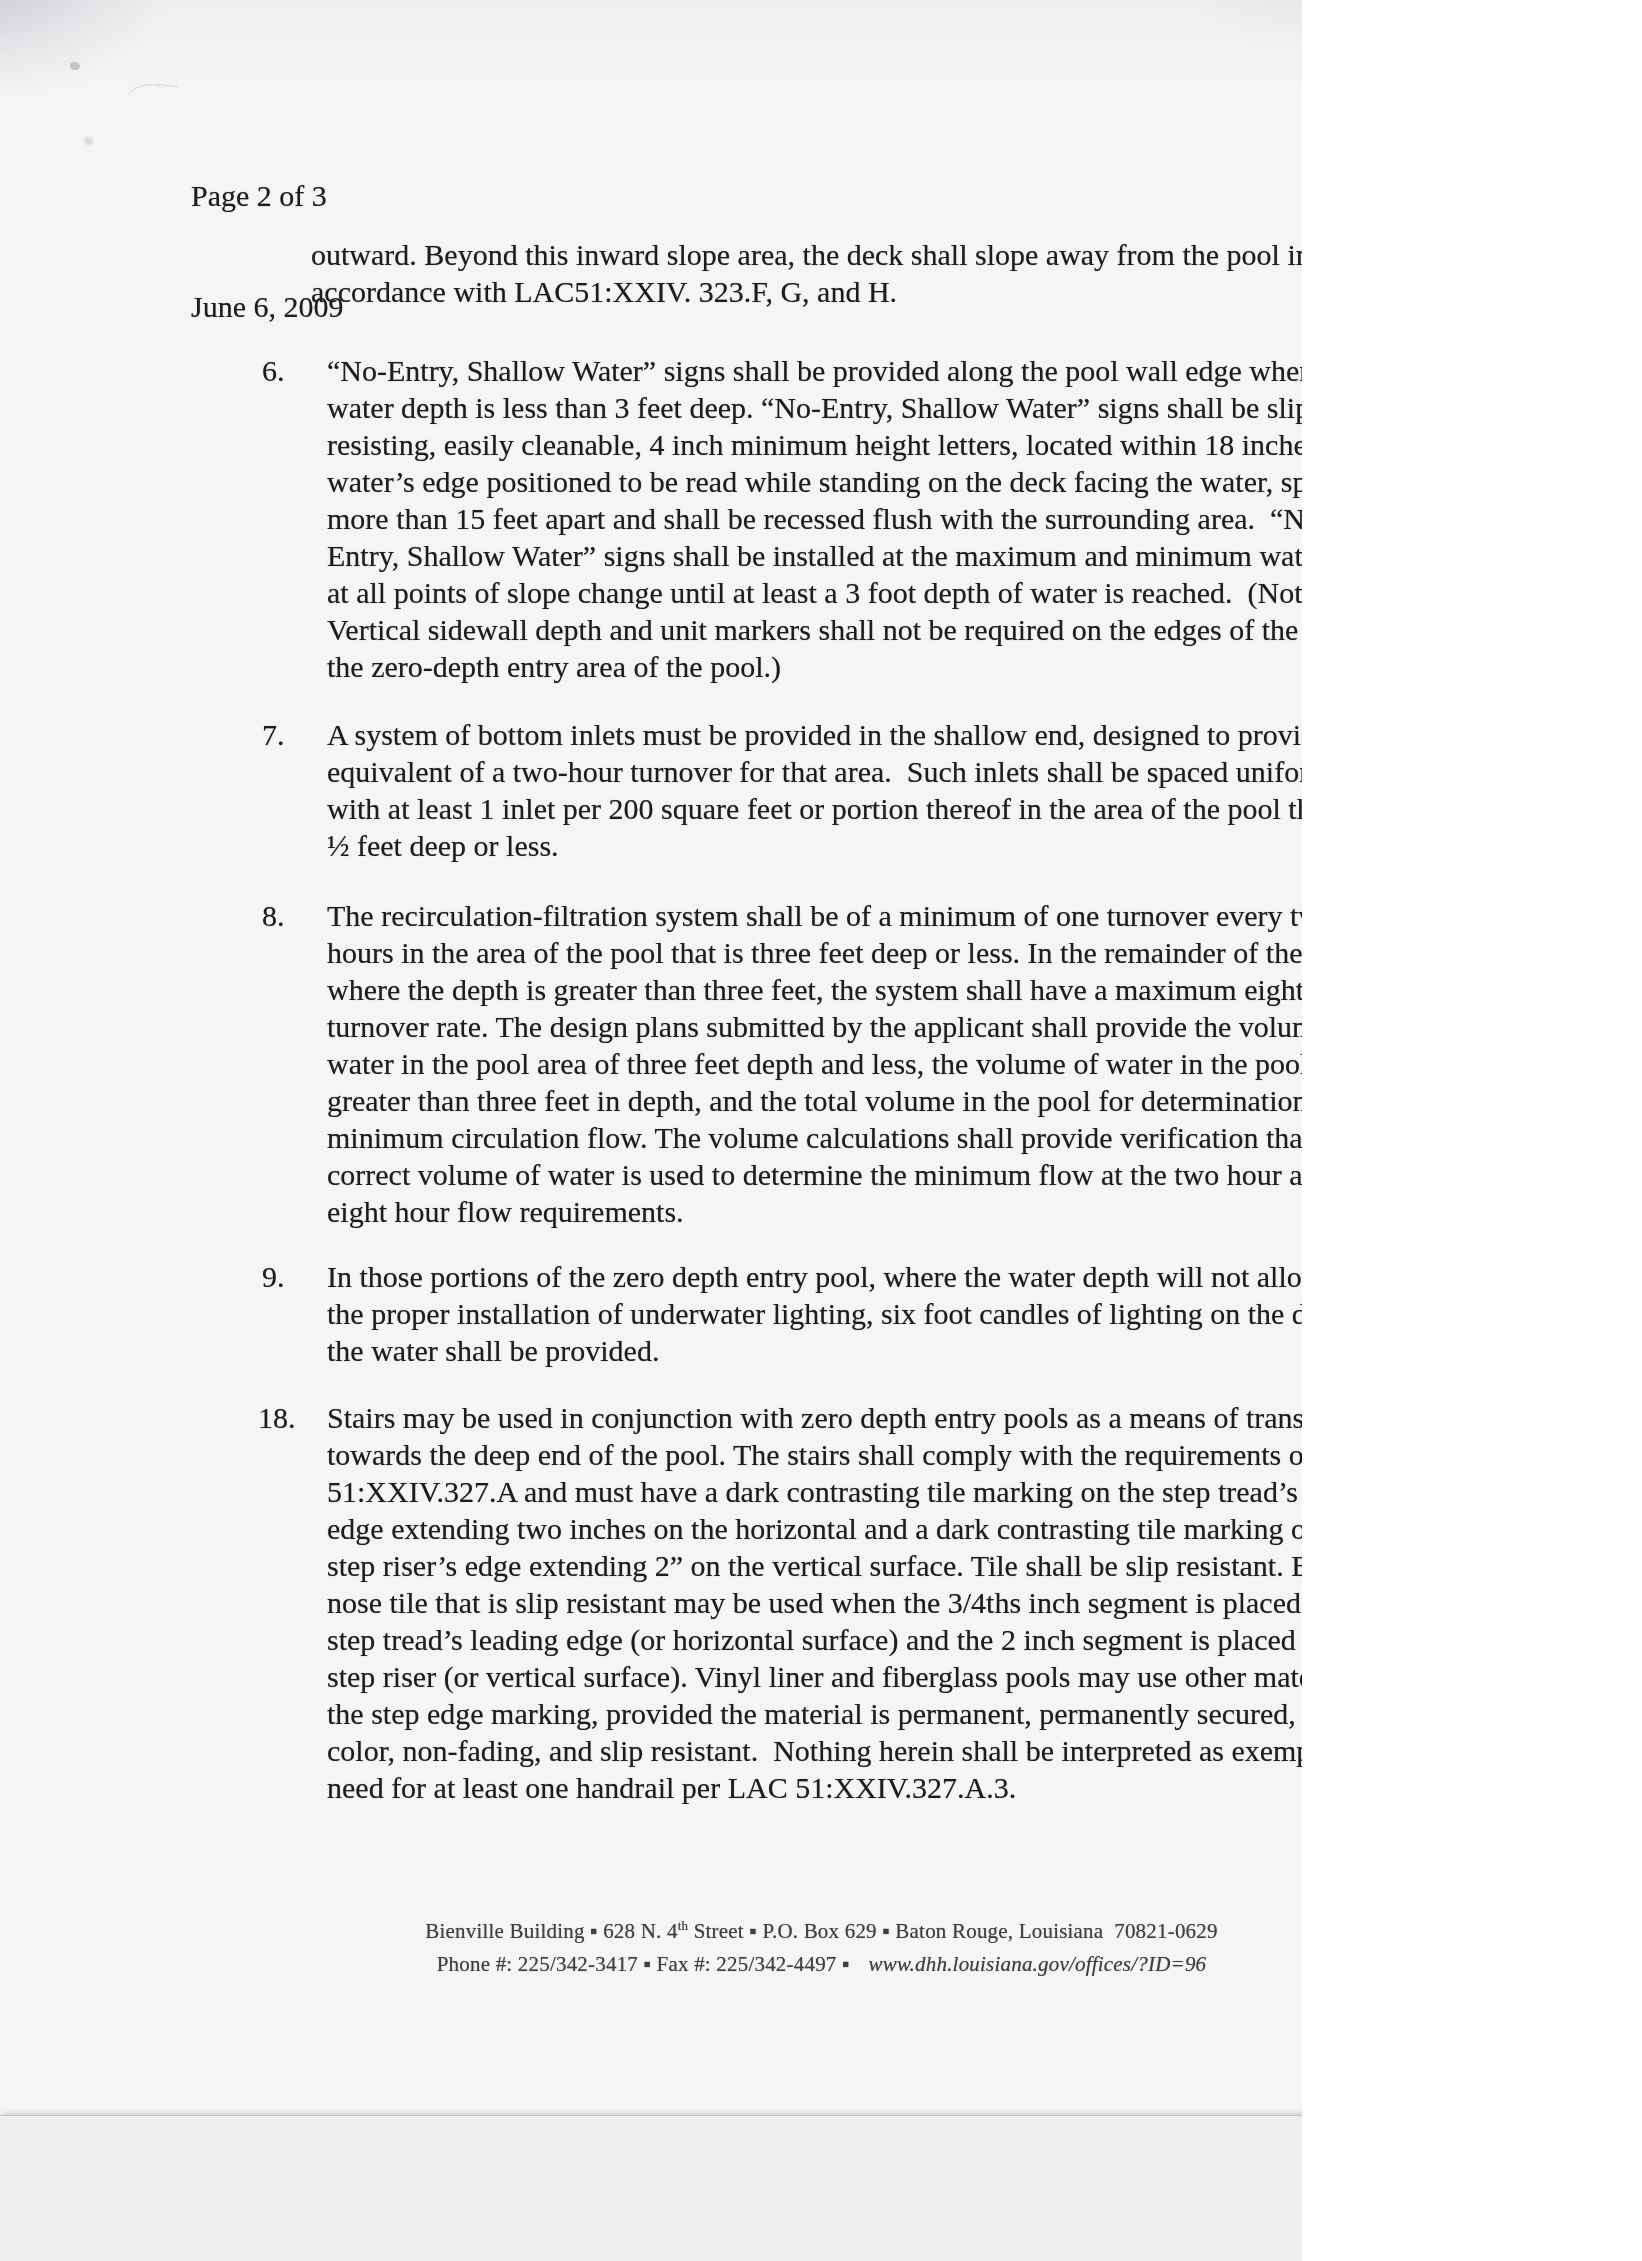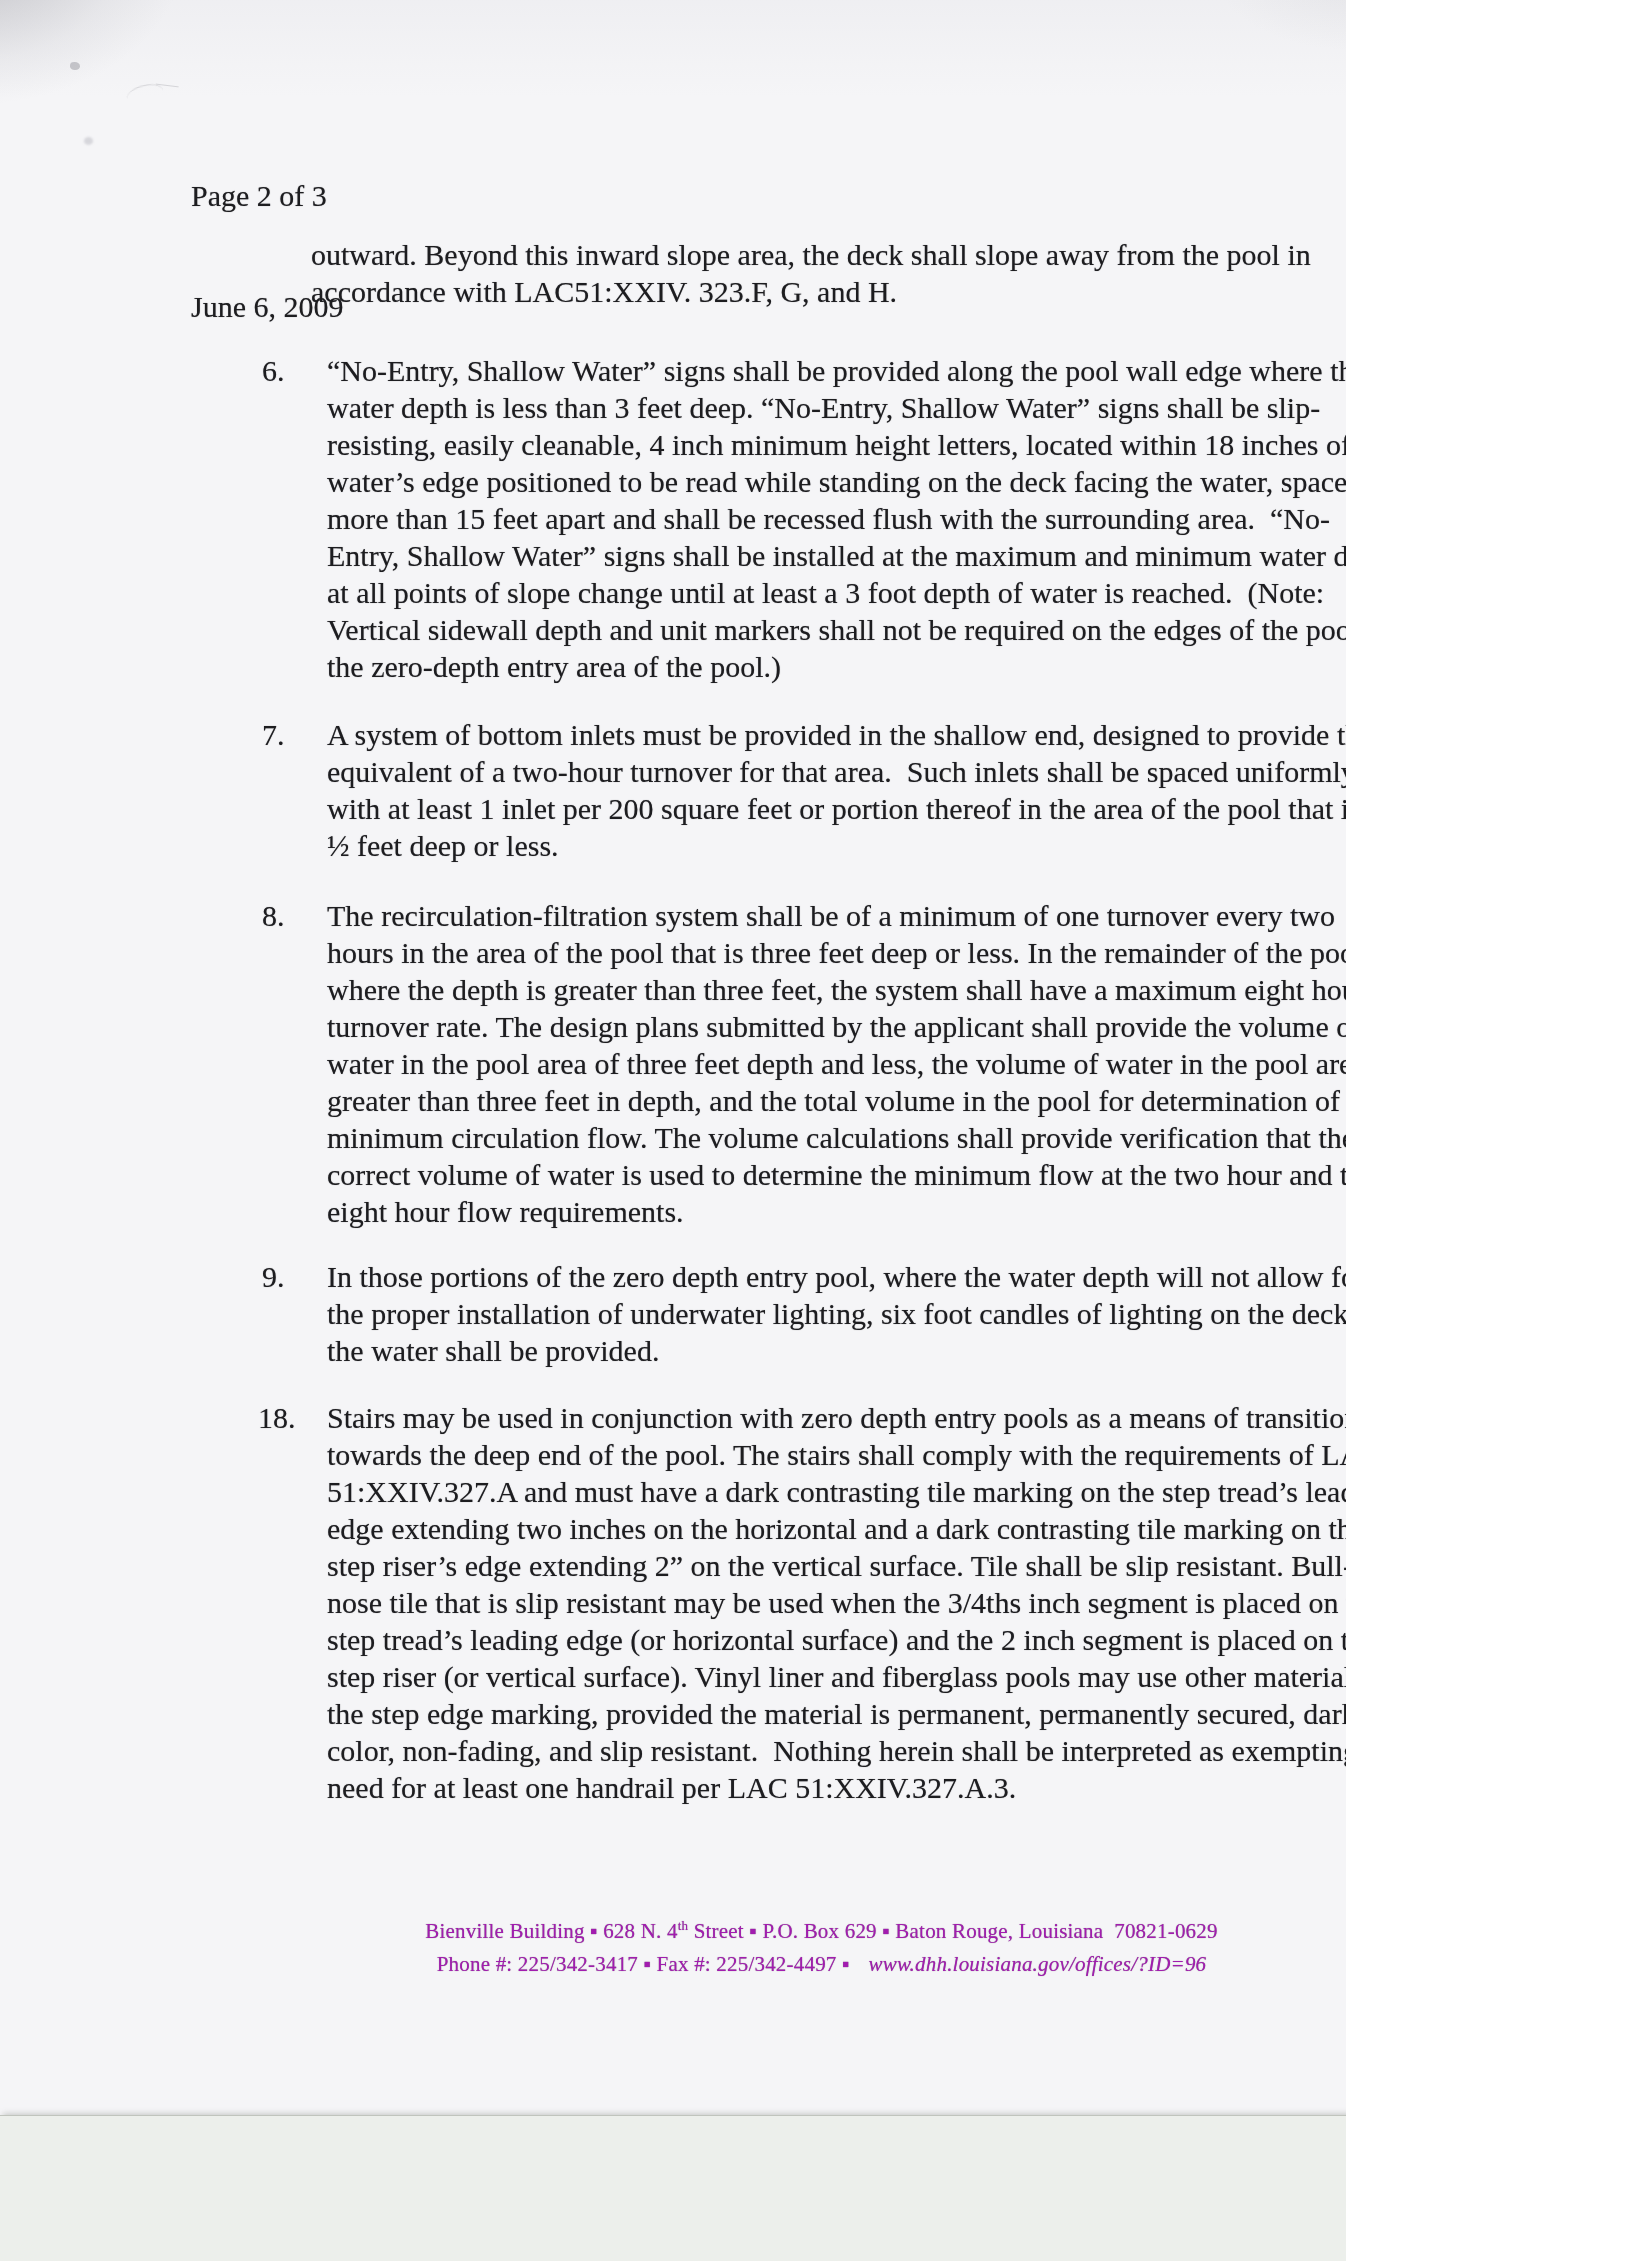--- a/index.html
+++ b/index.html
@@ -6,21 +6,20 @@
   body { width: 1643px; height: 2261px; }
 
   .scan {
     position: relative;
     width: 1302px;
     height: 2261px;
     background: #f5f5f7;
     overflow: hidden;
     font-family: "Liberation Serif", "DejaVu Serif", serif;
     color: #1d1d20;
-    padding-left: 44px;
   }
 
   
   .scan .ink { text-shadow: 0 0 0.9px rgba(35,35,40,0.55); }
 
   .vignette {
     position: absolute; inset: 0; pointer-events: none;
     background:
       radial-gradient(ellipse 277px 193px at -32px -45px, rgba(110,110,118,0.35), rgba(150,150,158,0.10) 55%, transparent 78%),
       linear-gradient(180deg, rgba(185,185,195,0.10), transparent 97px),
@@ -49,21 +48,21 @@
 
   #item6  { top: 352px; }
   #item7  { top: 716px; }
   #item8  { top: 897px; }
   #item9  { top: 1258px; }
   #item10 { top: 1399px; }
 
   .footer {
     position: absolute; left: 0; top: 1909px; width: 1643px;
     text-align: center; font-size: 21px; line-height: 33px;
-    color: #a21caf; letter-spacing: 0.2px;
+    color: #404040; letter-spacing: 0.2px;
   }
   .footer .line { white-space: pre; }
   .footer .url { font-style: italic; margin-left: 8px; }
   .footer sup { font-size: 0.62em; vertical-align: super; }
 
   .strip {
     position: absolute; left: 0; top: 2115px; width: 1643px; height: 146px;
     background: #ecefeb;
     border-top: 1.9px solid #c0c4bd;
     box-shadow: 0 -4.5px 5.8px -3.2px rgba(118,124,116,0.38);

